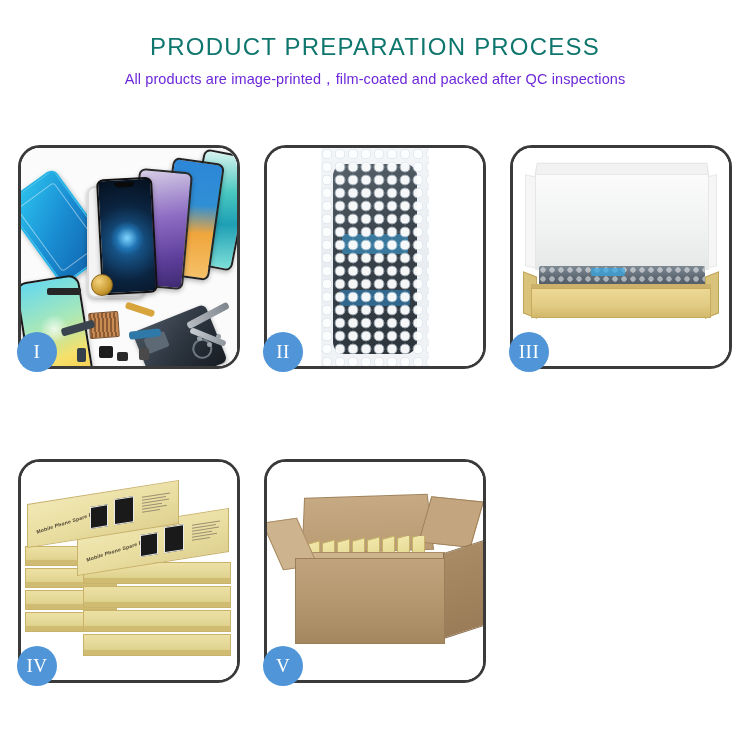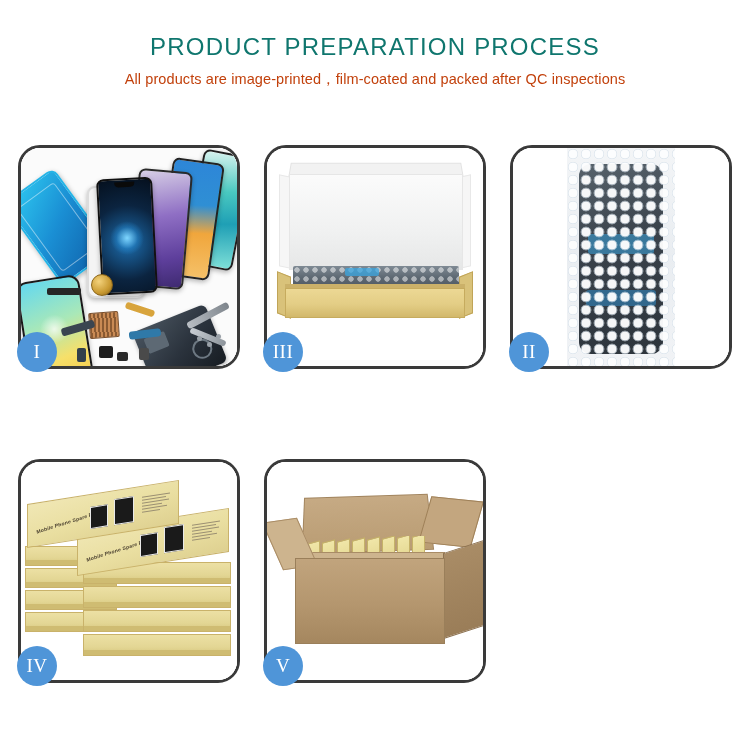--- a/index.html
+++ b/index.html
@@ -13,21 +13,21 @@
   .page { position: relative; width: 750px; height: 750px; background: #fff; }
 
   
   .header { width: 100%; padding-top: 34px; text-align: center; }
   .title {
     font-size: 24px; font-weight: 400; letter-spacing: 1.2px;
     color: #0f766e; line-height: 1.05; white-space: nowrap;
   }
   .subtitle {
     margin-top: 11px; font-size: 14.5px; font-weight: 400;
-    color: #c2410c; letter-spacing: .1px; white-space: nowrap;
+    color: #6d28d9; letter-spacing: .1px; white-space: nowrap;
   }
 
   
   .grid {
     position: absolute; left: 18px; top: 145px;
     width: 714px; height: 540px;
     display: grid;
     grid-template-columns: repeat(3, 222px);
     grid-template-rows: repeat(2, 224px);
     column-gap: 24px; row-gap: 90px;
@@ -403,47 +403,47 @@
               <i></i>
               <i></i>
             </div>
         </div>
       </div>
       <div class="badge">I</div>
     </div>
 
     <div class="panel">
       <div class="panel-inner">
+        <div class="scene2">
+          <div class="wrap-sheet"></div>
+          <div class="wrapped-phone"></div>
+          <div class="blue-band1"></div>
+          <div class="blue-band2"></div>
+          <div class="bubbles2"></div>
+          <div class="bubbles"></div>
+        </div>
+      </div>
+      <div class="badge">II</div>
+    </div>
+
+    <div class="panel">
+      <div class="panel-inner">
         <div class="scene3">
           <div class="lid-back"></div>
           <div class="side-flapL"></div>
           <div class="side-flapR"></div>
           <div class="foam"></div>
           <div class="inner-items"></div>
           <div class="box3-left"></div>
           <div class="box3-right"></div>
           <div class="box3-rim"></div>
           <div class="box3-front"></div>
         </div>
       </div>
       <div class="badge">III</div>
-    </div>
-
-    <div class="panel">
-      <div class="panel-inner">
-        <div class="scene2">
-          <div class="wrap-sheet"></div>
-          <div class="wrapped-phone"></div>
-          <div class="blue-band1"></div>
-          <div class="blue-band2"></div>
-          <div class="bubbles2"></div>
-          <div class="bubbles"></div>
-        </div>
-      </div>
-      <div class="badge">II</div>
     </div>
 
     <div class="panel">
       <div class="panel-inner">
         <div class="scene4">
           <div class="stack">
 
             <div class="sbox" style="left:4px;  top:150px; width:92px; height:20px;">
                 <span class="edge"></span>
               </div>

